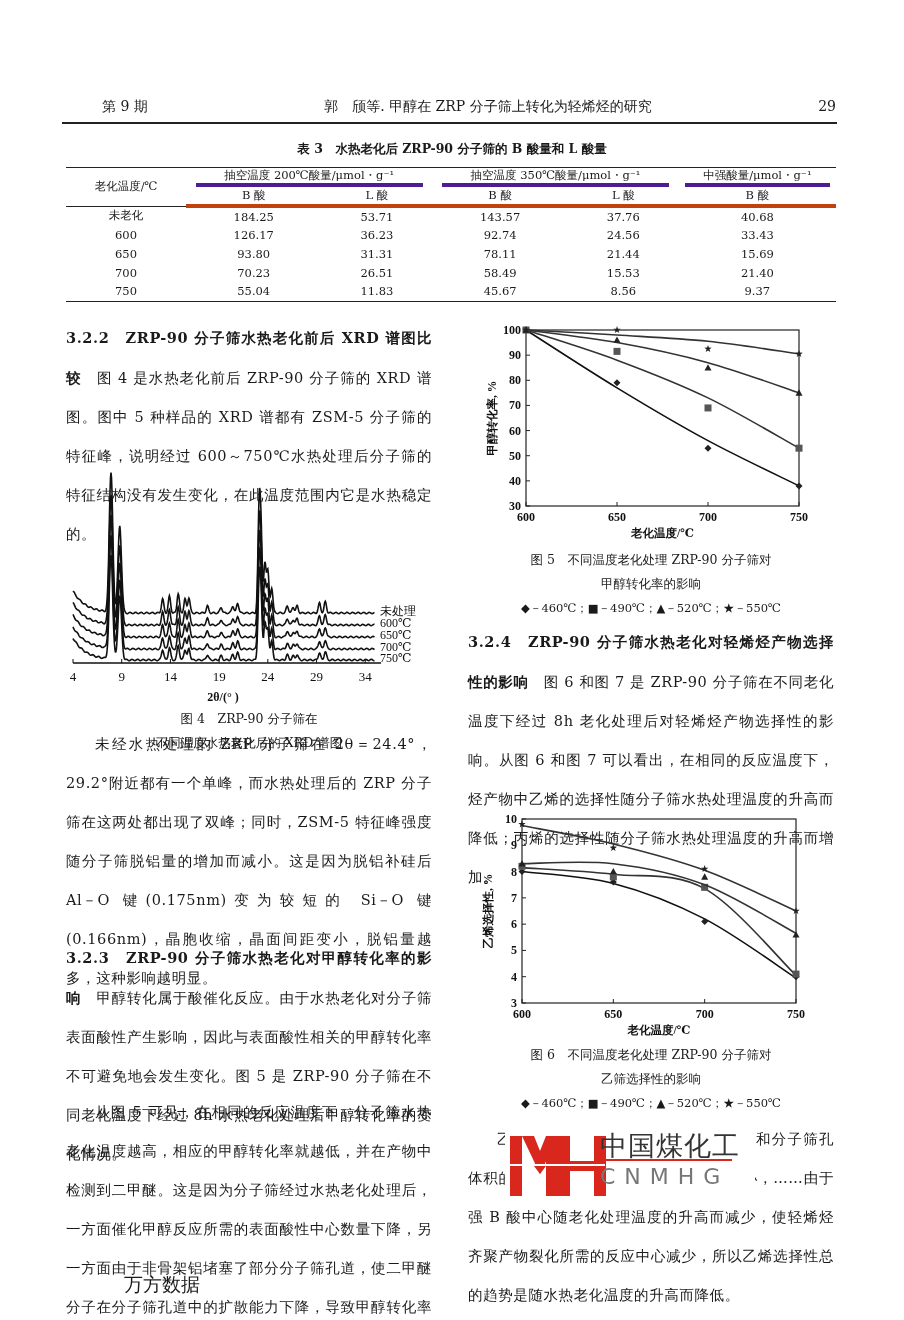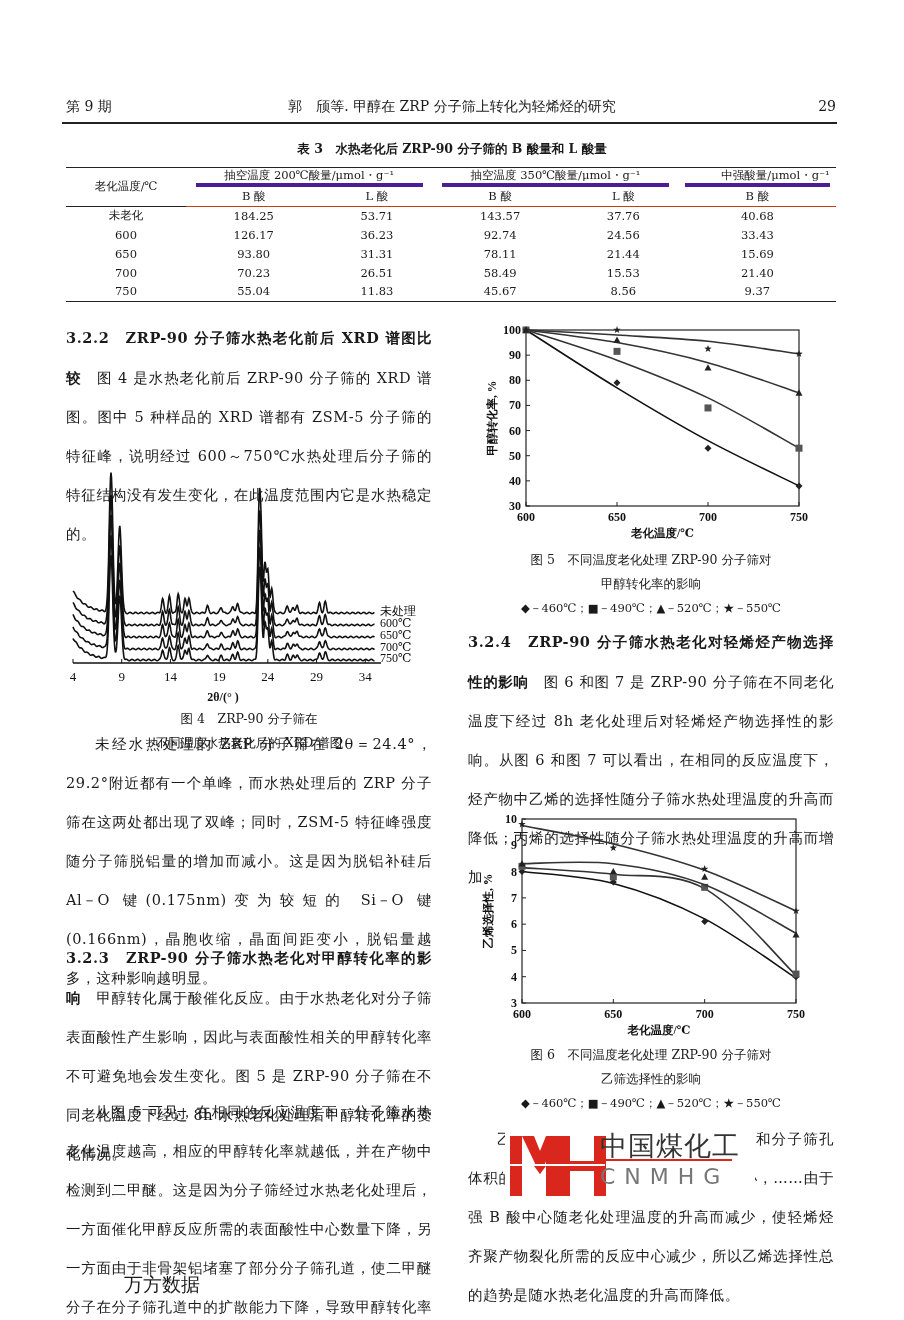--- a/index.html
+++ b/index.html
@@ -1,25 +1,25 @@
 <!DOCTYPE html>
 <html><head>
 <meta charset="utf-8">
 <style>
   * { box-sizing: border-box; margin: 0; padding: 0; }
   body { width: 904px; height: 1320px; background: #ffffff; position: relative; overflow: hidden;
          font-family: "DejaVu Serif", "Liberation Serif", serif; color: #1a1a1a; }
   .abs { position: absolute; }
-  .hdr { top: 98px; font-size: 14px; }
+  .hdr { top: 98px; font-size: 14px; margin-left: 36px; }
   .rule { background: #222; height: 1.5px; }
   .tbl-title { top: 141px; left: 0; width: 904px; text-align: center; font-size: 12.5px; font-weight: bold; }
   table.acid { position: absolute; left: 66px; top: 167px; width: 770px; border-collapse: collapse; font-size: 11.5px; }
   table.acid td, table.acid th { text-align: center; font-weight: normal; height: 19px; padding: 0; }
   table.acid thead tr:first-child th { border-top: 1.5px solid #222; }
-  table.acid .sub th { border-bottom: 1px solid #c2410c; }
+  table.acid .sub th { border-bottom: 4px solid #c2410c; }
   table.acid .grp { border-bottom: 4px solid #4c1d95; }
   table.acid tbody tr:last-child td { border-bottom: 1.5px solid #222; }
   table.acid .corner { vertical-align: middle; border-bottom: 1px solid #222; }
   .col-l { left: 66px; width: 366px; }
   .col-r { left: 468px; width: 366px; }
   .para { font-size: 14.5px; line-height: 39px; text-align: justify; letter-spacing: 0.6px; }
   .para b { font-weight: bold; }
   .indent { text-indent: 2em; }
   .caption { font-size: 12.5px; text-align: center; line-height: 24px; }
   .legend { font-size: 11.5px; text-align: center; }
@@ -34,21 +34,21 @@
 <div class="abs hdr" style="right:68px;">29</div>
 <div class="abs rule" style="left:62px;top:122px;width:775px;"></div>
 
 <div class="abs tbl-title">表 3　水热老化后 ZRP-90 分子筛的 B 酸量和 L 酸量</div>
 <table class="acid">
   <thead>
     <tr>
       <th rowspan="2" class="corner" style="width:120px;">老化温度/℃</th>
       <th colspan="2"><span class="grp" style="display:inline-block;width:92%;">抽空温度 200℃酸量/μmol・g⁻¹</span></th>
       <th colspan="2"><span class="grp" style="display:inline-block;width:92%;">抽空温度 350℃酸量/μmol・g⁻¹</span></th>
-      <th><span class="grp" style="display:inline-block;width:92%;text-align:right;">中强酸量/μmol・g⁻¹</span></th>
+      <th><span class="grp" style="display:inline-block;width:92%;">中强酸量/μmol・g⁻¹</span></th>
     </tr>
     <tr class="sub">
       <th>B 酸</th>
       <th>L 酸</th>
       <th>B 酸</th>
       <th>L 酸</th>
       <th>B 酸</th>
     </tr>
   </thead>
   <tbody id="tbl-body">

